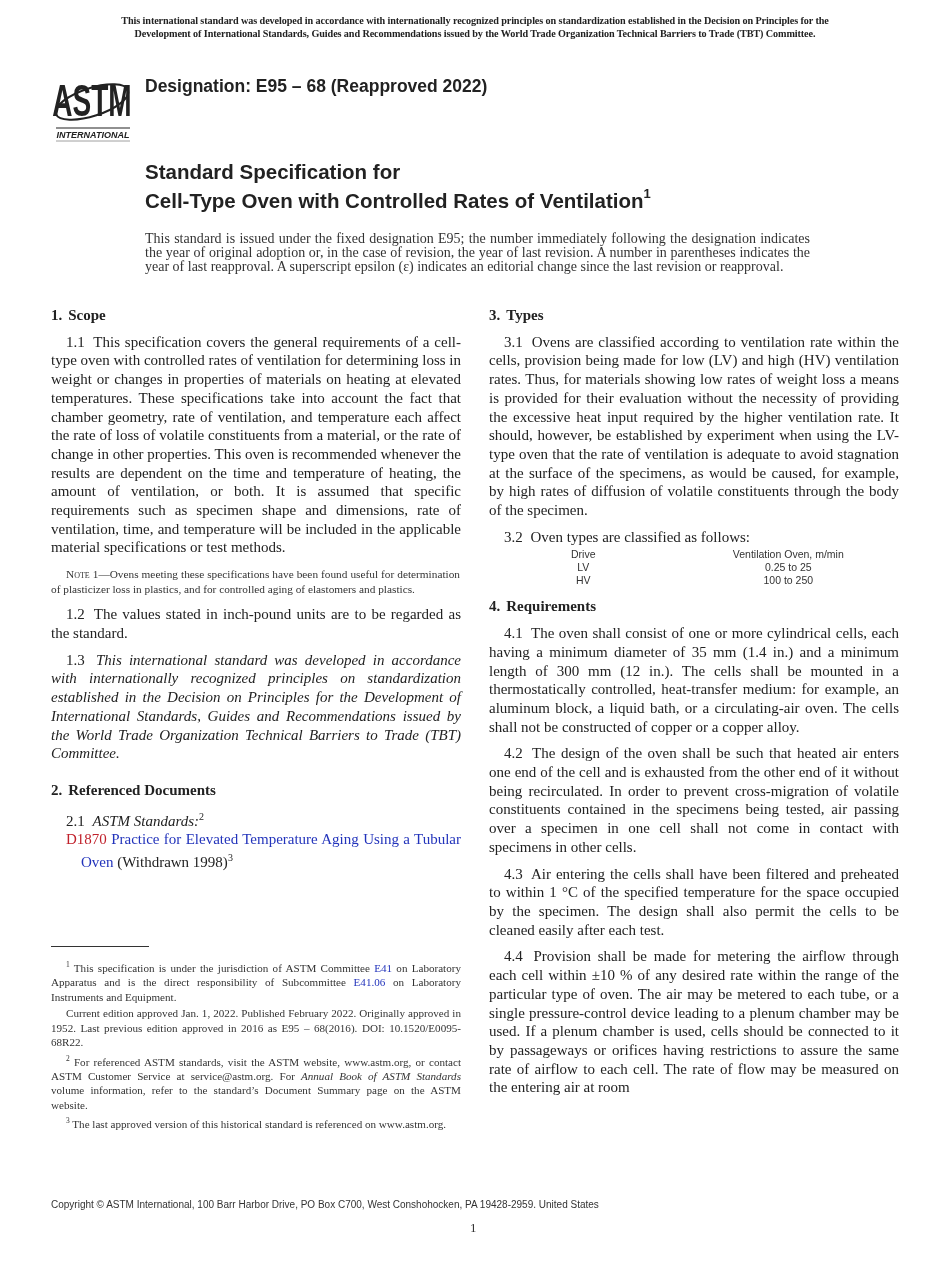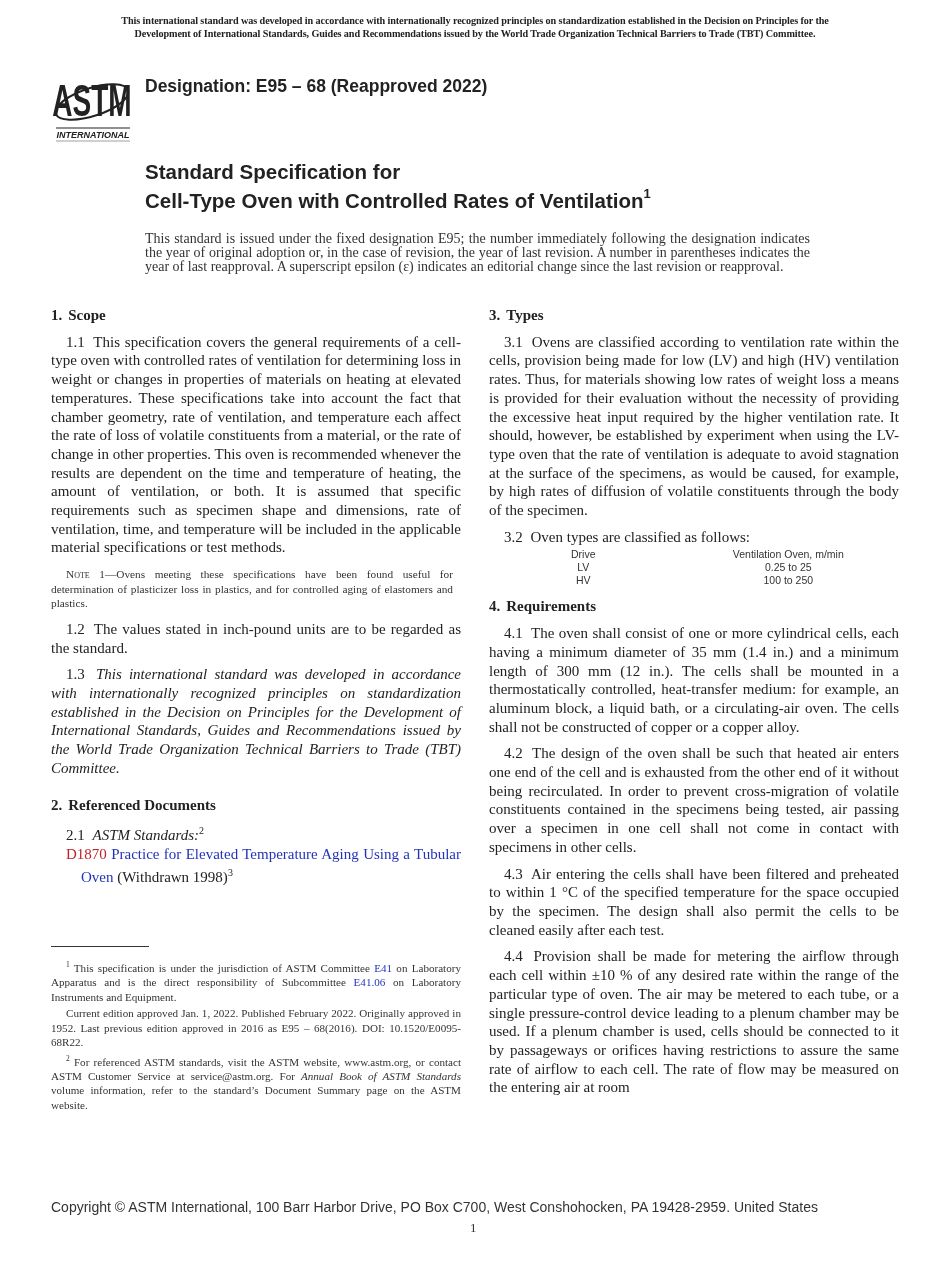--- a/index.html
+++ b/index.html
@@ -11,37 +11,37 @@
   .title sup { font-size: 13px; position: relative; top: -2px; }
   .issue-note { position: absolute; left: 145px; top: 232px; width: 665px; font-size: 14px; line-height: 14px; color: #333; text-align: justify; }
 
   .col { position: absolute; top: 306px; width: 410px; font-size: 15px; line-height: 18.7px; }
   .col-left { left: 51px; }
   .col-right { left: 489px; }
   .section-heading { font-weight: bold; font-size: 15px; margin: 0 0 8px 0; }
   .section-heading .num { margin-right: 6px; }
   p.para { margin: 0 0 8px 0; text-indent: 15px; text-align: justify; }
   p.para .pnum { margin-right: 4px; }
-  .note { font-size: 11.3px; line-height: 14.6px; text-align: justify; text-indent: 15px; margin: 10px 8px 9px 0; color: #333; }
+  .note { font-size: 11.3px; line-height: 14.6px; text-align: justify; text-indent: 15px; margin: 10px 1px 9px 0; color: #333; }
   .note .smallcaps { font-variant: small-caps; }
   .italic { font-style: italic; }
   .ref-list-item { margin: 0; padding-left: 30px; text-indent: -15px; text-align: justify; }
   .ref-code { color: #c0212b; }
   .ref-link { color: #2233bb; }
   .footnote-rule { position: absolute; left: 51px; top: 946px; width: 98px; border-top: 1px solid #333; }
   .footnotes { position: absolute; left: 51px; top: 958px; width: 410px; font-size: 11.1px; line-height: 14.5px; color: #333; }
   .footnotes p { margin: 0 0 2px 0; text-indent: 15px; text-align: justify; }
   .footnotes sup { font-size: 7.5px; }
   .fn-link { color: #2233bb; }
 
   table.types { width: 100%; border-collapse: collapse; font-family: "Liberation Sans", sans-serif; font-size: 10.5px; line-height: 13px; margin: 2px 0 10px 0; color: #333; }
   table.types td, table.types th { font-weight: normal; text-align: center; padding: 0; }
   table.types .c1 { width: 46%; }
 
-  .copyright { position: absolute; left: 51px; top: 1199px; font-family: "Liberation Sans", sans-serif; font-size: 14px; color: #333; }
+  .copyright { position: absolute; left: 51px; top: 1199px; font-family: "Liberation Sans", sans-serif; font-size: 10px; color: #333; }
   .page-number { position: absolute; left: 470px; top: 1220px; font-size: 13px; color: #333; }
 </style>
 </head>
 <body>
 
 <div class="top-notice">
   <div>This international standard was developed in accordance with internationally recognized principles on standardization established in the Decision on Principles for the</div>
   <div>Development of International Standards, Guides and Recommendations issued by the World Trade Organization Technical Barriers to Trade (TBT) Committee.</div>
 </div>
 
@@ -75,20 +75,21 @@
   <p class="para" style="margin-bottom:0;"><span class="pnum">2.1</span> <span class="italic">ASTM Standards:</span><sup style="font-size:10px;">2</sup></p>
   <p class="ref-list-item"><span class="ref-code">D1870</span> <span class="ref-link">Practice for Elevated Temperature Aging Using a Tubular Oven</span> <span>(Withdrawn 1998)</span><sup style="font-size:10px;">3</sup></p>
 </div>
 
 <div class="footnote-rule"></div>
 
 <div class="footnotes">
   <p><sup>1</sup> <span>This specification is under the jurisdiction of ASTM Committee </span><span class="fn-link">E41</span><span> on Laboratory Apparatus and is the direct responsibility of Subcommittee </span><span class="fn-link">E41.06</span><span> on Laboratory Instruments and Equipment.</span></p>
   <p>Current edition approved Jan. 1, 2022. Published February 2022. Originally approved in 1952. Last previous edition approved in 2016 as E95 – 68(2016). DOI: 10.1520/E0095-68R22.</p>
   <p><sup>2</sup> <span>For referenced ASTM standards, visit the ASTM website, www.astm.org, or contact ASTM Customer Service at service@astm.org. For </span><span class="italic">Annual Book of ASTM Standards</span><span> volume information, refer to the standard’s Document Summary page on the ASTM website.</span></p>
+  <p><sup>3</sup> <span>The last approved version of this historical standard is referenced on www.astm.org.</span></p>
 </div>
 
 <div class="col col-right">
   <div class="section-heading"><span class="num">3.</span><span>Types</span></div>
   <p class="para"><span class="pnum">3.1</span> <span>Ovens are classified according to ventilation rate within the cells, provision being made for low (LV) and high (HV) ventilation rates. Thus, for materials showing low rates of weight loss a means is provided for their evaluation without the necessity of providing the excessive heat input required by the higher ventilation rate. It should, however, be established by experiment when using the LV-type oven that the rate of ventilation is adequate to avoid stagnation at the surface of the specimens, as would be caused, for example, by high rates of diffusion of volatile constituents through the body of the specimen.</span></p>
   <p class="para" style="margin-bottom:2px;"><span class="pnum">3.2</span> <span>Oven types are classified as follows:</span></p>
   <table class="types">
     <tbody>
         <tr>
       <th class="c1">Drive</th>

